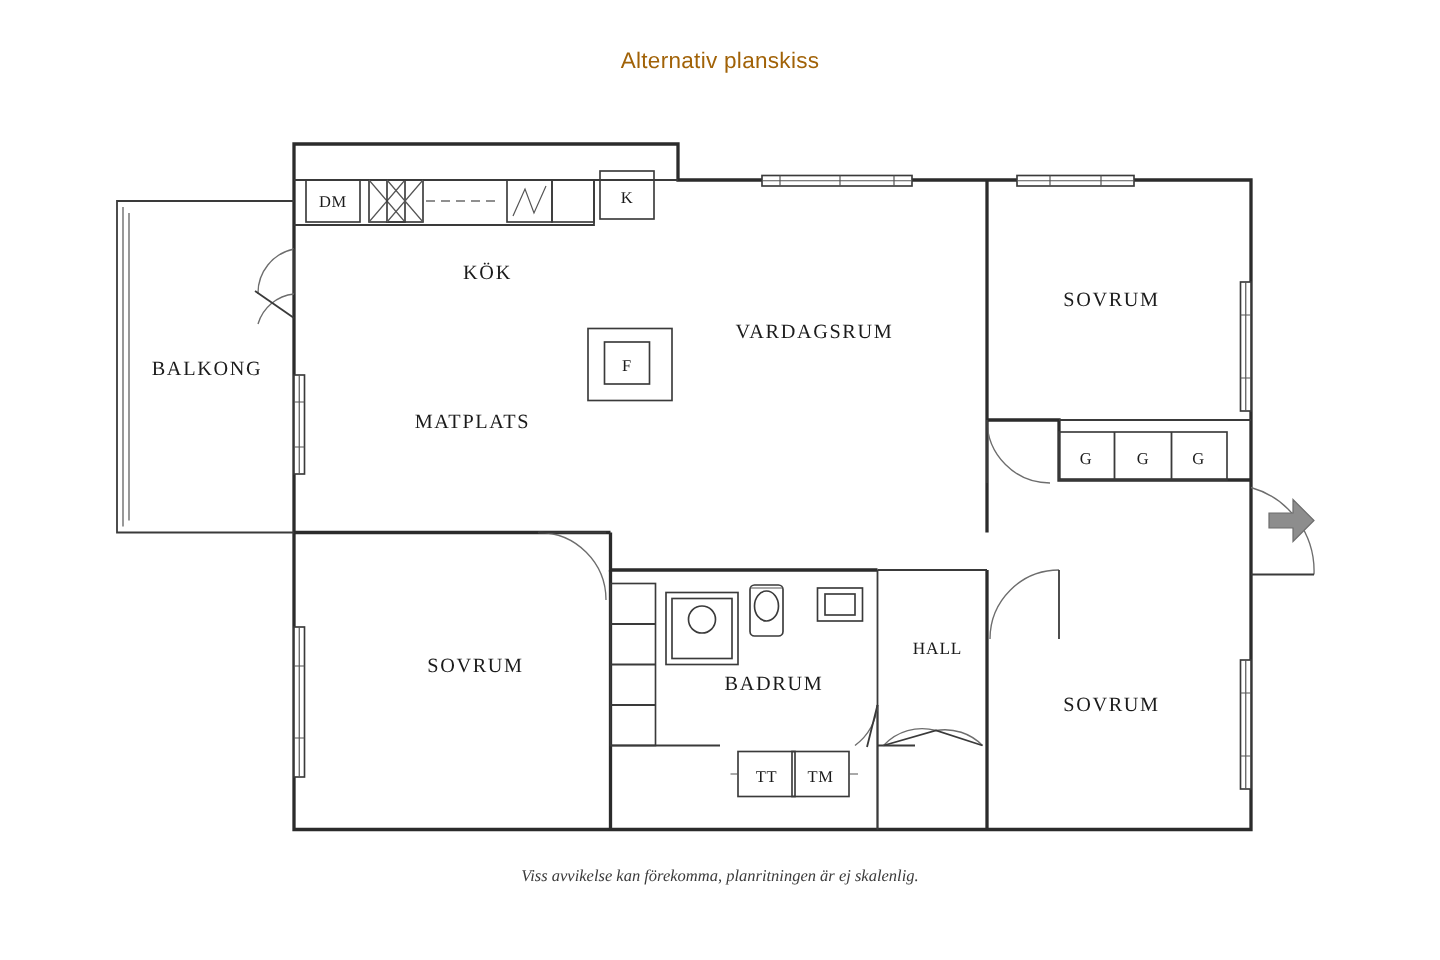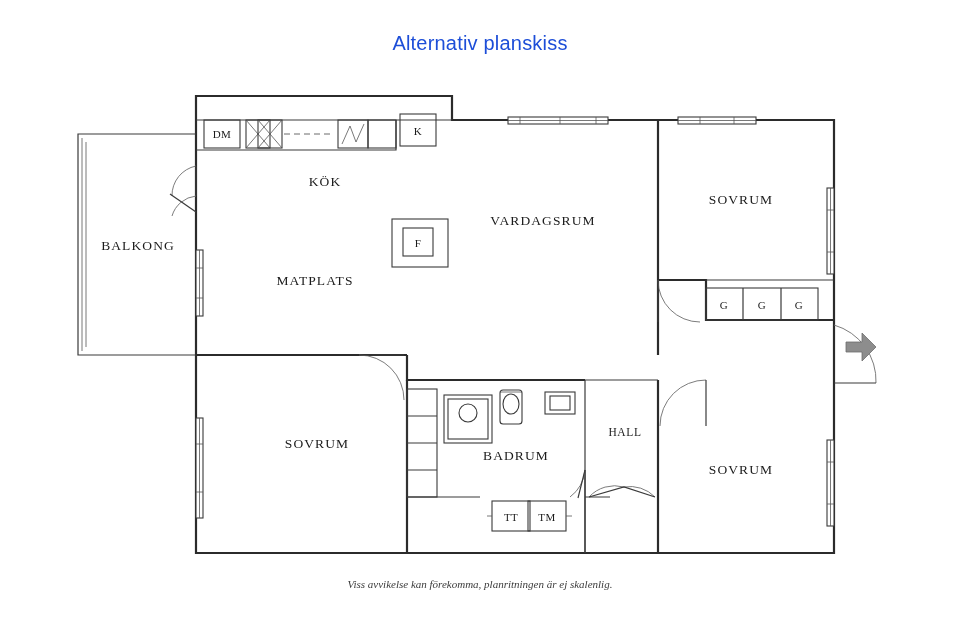--- a/index.html
+++ b/index.html
@@ -20,23 +20,23 @@
     left: 0; top: 0;
     width: 960px;
     height: 640px;
   }
   .title {
     position: absolute;
     left: 0;
     top: 32px;
     width: 960px;
     text-align: center;
-    font-size: 20px;
+    font-size: 15px;
     letter-spacing: 0.2px;
-    color: #1d4ed8;
+    color: #a16207;
   }
   .footnote {
     position: absolute;
     left: 0;
     top: 578px;
     width: 960px;
     text-align: center;
     font-family: "Liberation Serif", serif;
     font-style: italic;
     font-size: 11px;

